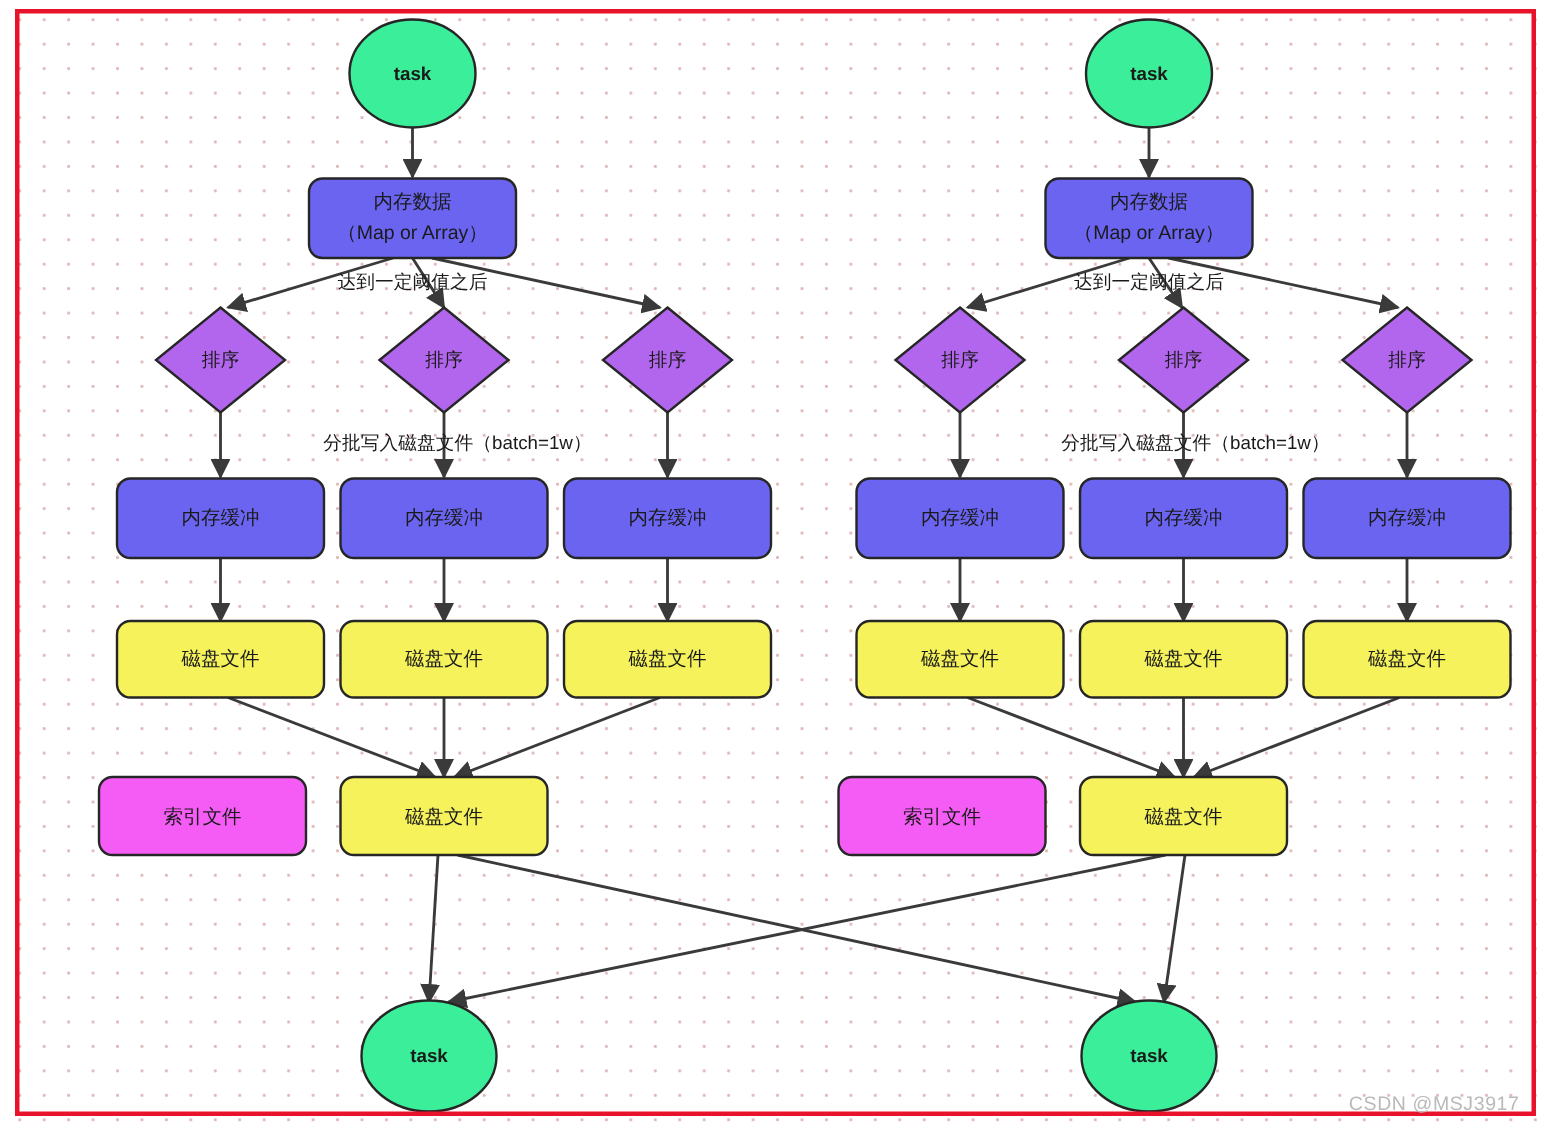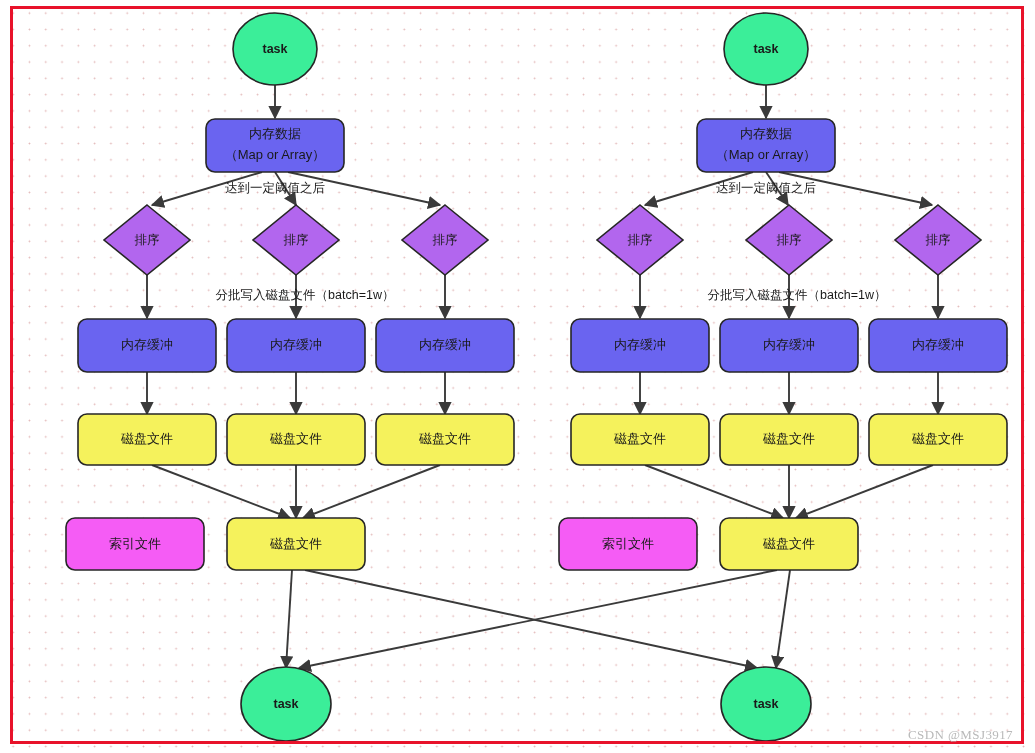--- a/index.html
+++ b/index.html
@@ -49,21 +49,21 @@
   .shape-stroke { stroke: #262626; stroke-width: 1.6px; }
   .edge-line {
     stroke: #3a3a3a;
     stroke-width: 1.9px;
     fill: none;
   }
   #watermark {
     position: absolute;
     right: 22px;
     bottom: 10px;
-    font-family: Liberation Serif, serif;
+    font-family: Liberation Sans, sans-serif;
     font-size: 13px;
     color: #b9b9b9;
     letter-spacing: 0.4px;
     user-select: none;
   }
 </style>
 </head>
 <body>
 
 <div id="canvas">

